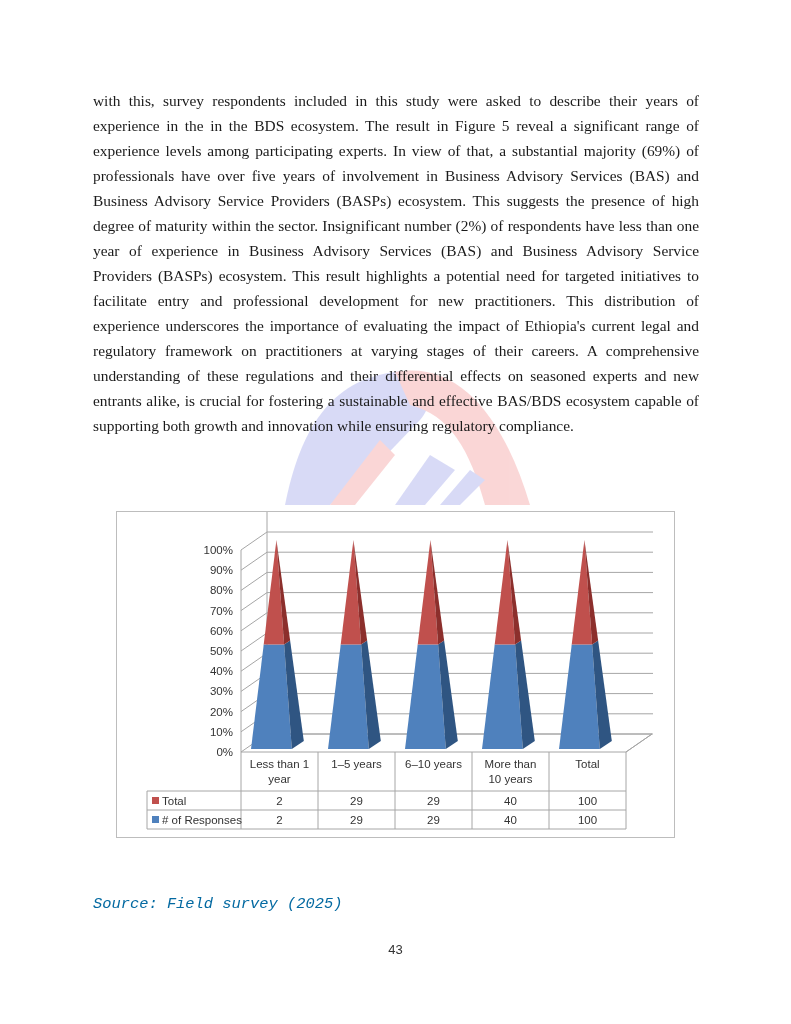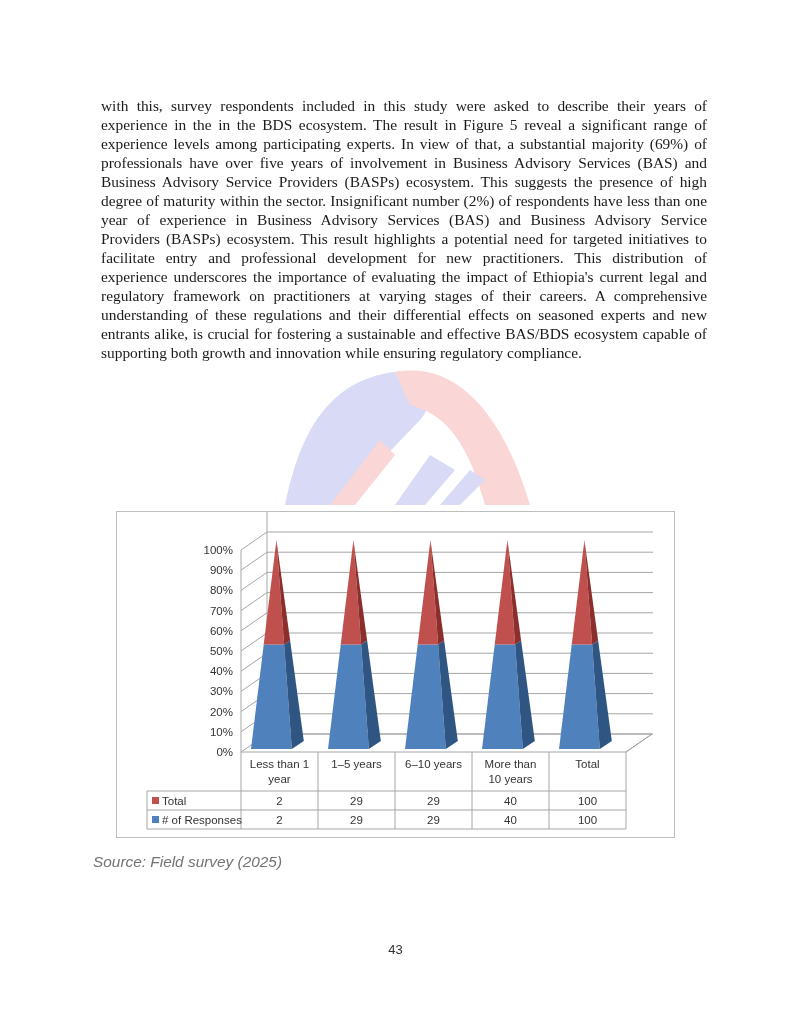--- a/index.html
+++ b/index.html
@@ -1,38 +1,38 @@
 <!DOCTYPE html>
 <html><head>
 <meta charset="utf-8">
 <style>
   html, body { margin: 0; padding: 0; background: #ffffff; }
   body { width: 791px; height: 1024px; position: relative; overflow: hidden; }
   .page { position: absolute; left: 0; top: 0; width: 791px; height: 1024px; background: #fff; }
   .watermark { position: absolute; left: 0; top: 0; width: 791px; height: 1024px; pointer-events: none; }
   .para {
     position: absolute; left: 93px; top: 88px; width: 606px;
-    font-family: "Liberation Serif", serif; font-size: 15.4px; line-height: 19px;
-    color: #1a1a1a; text-align: justify; margin: 8px;
+    font-family: "Liberation Serif", serif; font-size: 15.4px; line-height: 25px;
+    color: #1a1a1a; text-align: justify; margin: 0;
   }
   .caption {
     position: absolute; left: 93px; top: 479px;
     font-family: "Liberation Serif", serif; font-style: italic; color: #3b5ea8;
     white-space: nowrap;
   }
   .caption .fig-no { font-size: 11px; }
   .caption .fig-title { font-size: 15.5px; }
   .chart-frame {
     position: absolute; left: 116px; top: 511px; width: 557px; height: 325px;
     border: 1px solid #bdbdbd; background: transparent;
   }
   #chart-svg { position: absolute; left: 0; top: 0; }
   .source {
-    position: absolute; left: 93px; top: 853px;
-    font-family: Liberation Sans, sans-serif; font-style: italic; font-size: 15.4px; color: #737373;
+    position: absolute; left: 93px; top: 895px;
+    font-family: Liberation Mono, monospace; font-style: italic; font-size: 15.4px; color: #0369a1;
   }
   .page-number {
     position: absolute; left: 0; width: 791px; top: 942px; text-align: center;
     font-family: "Liberation Sans", sans-serif; font-size: 13px; color: #333;
   }
   svg text { font-family: "Liberation Sans", sans-serif; fill: #333; }
 </style>
 </head>
 <body>
 

